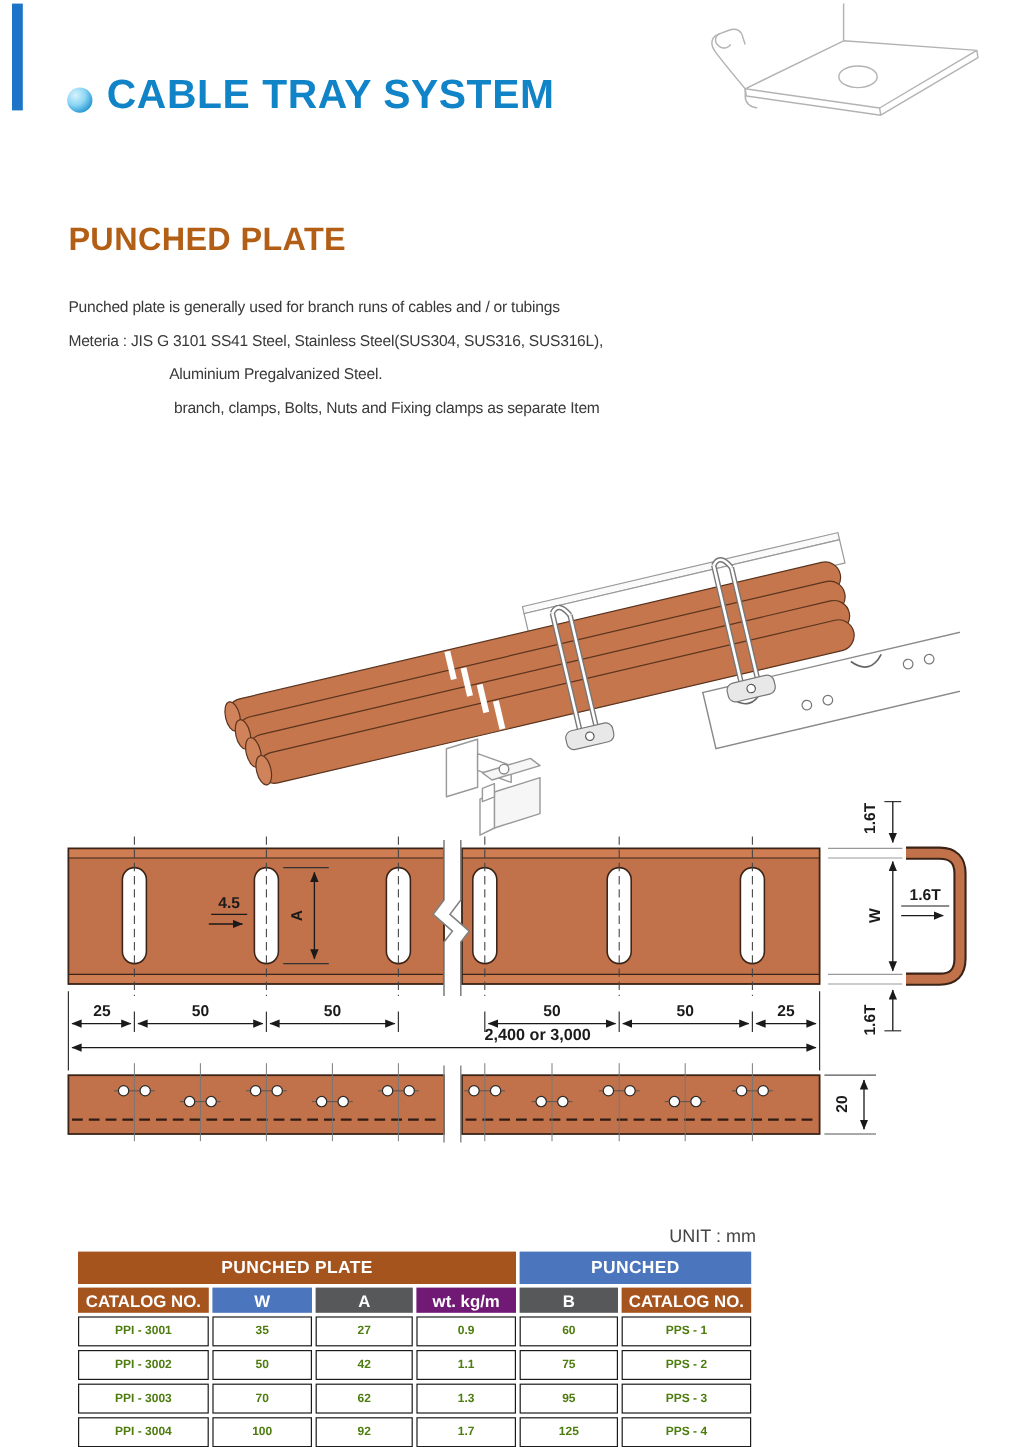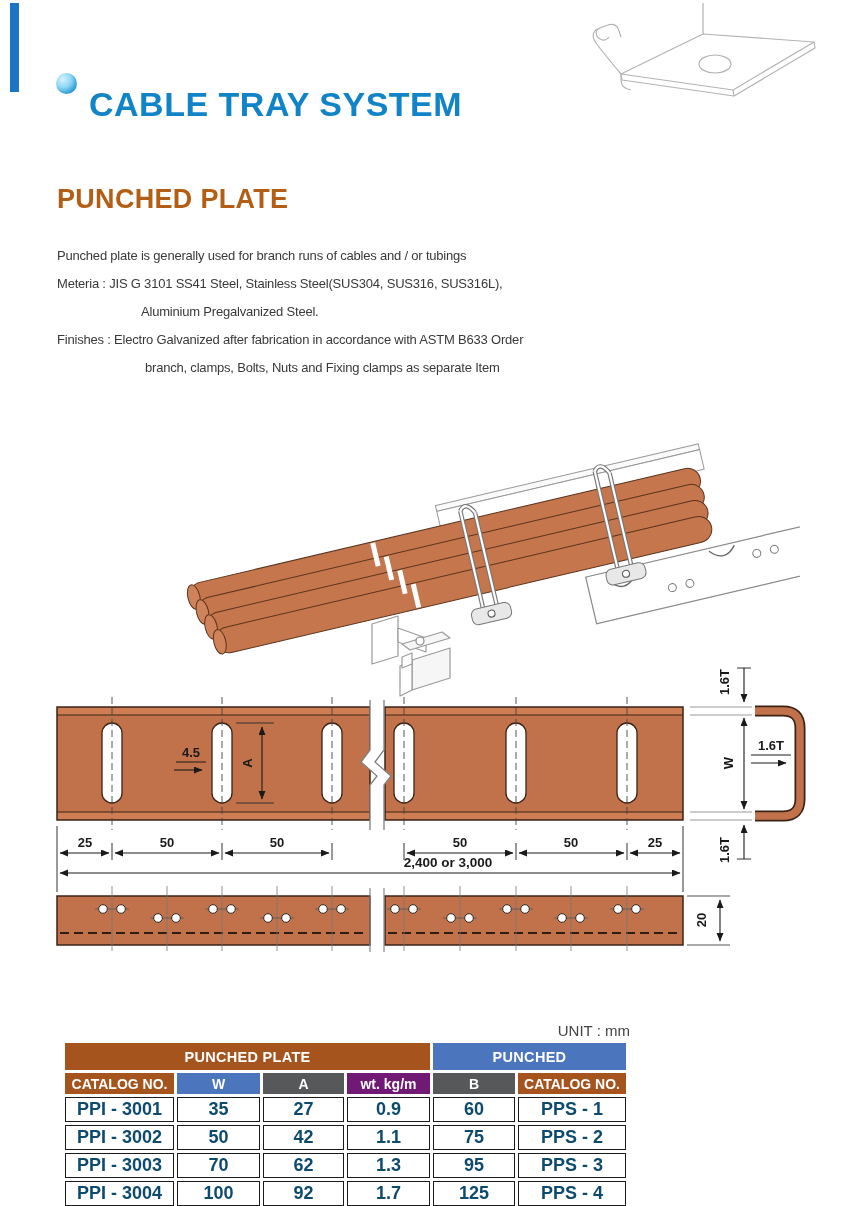--- a/index.html
+++ b/index.html
@@ -5,39 +5,39 @@
   html,body{margin:0;padding:0;}
   body{
     width:850px;height:1206px;position:relative;background:#ffffff;
     font-family:"Liberation Sans", sans-serif;overflow:hidden;
   }
   .abs{position:absolute;}
   
   .accent-bar{left:10px;top:3px;width:9px;height:89px;background:#1B74C5;}
   .brand-dot{left:56px;top:73px;width:21px;height:21px;border-radius:50%;
     background:radial-gradient(circle at 33% 30%, #d8f1fc 0%, #8ed7f4 40%, #2a9ad6 75%, #0d6fae 100%);}
-  .page-title{left:89px;top:60px;font-size:34px;font-weight:bold;color:#1184C8;letter-spacing:0.5px;margin-top:25px;}
+  .page-title{left:89px;top:60px;font-size:34px;font-weight:bold;color:#1184C8;letter-spacing:0.5px;}
   .bracket-art{left:575px;top:0;}
   
   .section-title{left:57px;top:184px;font-size:27px;font-weight:bold;color:#B35E15;letter-spacing:0.3px;}
   .desc{left:57px;top:242px;width:770px;font-size:13px;color:#393939;line-height:28px;letter-spacing:-0.2px;}
   .desc .ind1{padding-left:84px;}
   .desc .ind2{padding-left:88px;}
   
   .illustration{left:150px;top:438px;}
   .dim-drawing{left:40px;top:660px;}
   .dt{font:600 13px "Liberation Sans", sans-serif;fill:#1a1a1a;}
   .dt2{font:600 13.5px "Liberation Sans", sans-serif;fill:#1a1a1a;}
   
   .unit-label{left:62px;top:1022px;width:568px;text-align:right;font-size:15px;color:#444;}
   table.spec{position:absolute;left:62px;top:1040px;border-collapse:separate;border-spacing:3px 3px;table-layout:fixed;}
   table.spec th, table.spec td{padding:0;text-align:center;vertical-align:middle;font-weight:bold;}
   th.grp{height:27px;color:#fff;font-size:14.5px;letter-spacing:0.3px;}
   th.colh{height:21px;color:#fff;font-size:14px;}
-  td.cell{height:23px;background:#fff;border:1.5px solid #1b1b1b;color:#0c4a6e;font-size:18px;}
+  td.cell{height:23px;background:#fff;border:1.5px solid #1b1b1b;color:#4d7c0f;font-size:10px;}
   .c-brown{background:#A5541E;}
   .c-blue{background:#4B76BE;}
   .c-gray{background:#57585A;}
   .c-green{background:#701a75;}
 </style>
 </head>
 <body>
 
 <div class="abs accent-bar"></div>
 <div class="abs brand-dot"></div>
@@ -54,21 +54,20 @@
     <path d="M25,28 C20,30 20,36 25,39 C28,41 32,40 34,37"></path>
     <path d="M46,74 L46,80 C46,86 50,89 56,90"></path>
   </g>
 </svg>
 
 <div class="abs section-title">PUNCHED PLATE</div>
 <div class="abs desc">
   <div>Punched plate is generally used for branch runs of cables and / or tubings</div>
   <div>Meteria : JIS G 3101 SS41 Steel, Stainless Steel(SUS304, SUS316, SUS316L),</div>
   <div class="ind1">Aluminium Pregalvanized Steel.</div>
-  <div>Finishes : Electro Galvanized after fabrication in accordance with ASTM B633 Order</div>
   <div class="ind2">branch, clamps, Bolts, Nuts and Fixing clamps as separate Item</div>
 </div>
 
 <svg class="abs illustration" width="650" height="285" viewBox="0 0 650 285">
 
   <g fill="#ffffff" stroke="#9a9a9a" stroke-width="1.2" stroke-linejoin="round">
     <polygon points="222,186 248,178 248,218 222,226"></polygon>
     <polygon points="248,190 276,200 276,214 248,204"></polygon>
     <polygon points="252,206 292,194 300,200 260,212" fill="#f6f6f6"></polygon>
     <circle cx="270" cy="203" r="4" fill="#ffffff" stroke="#888"></circle>

